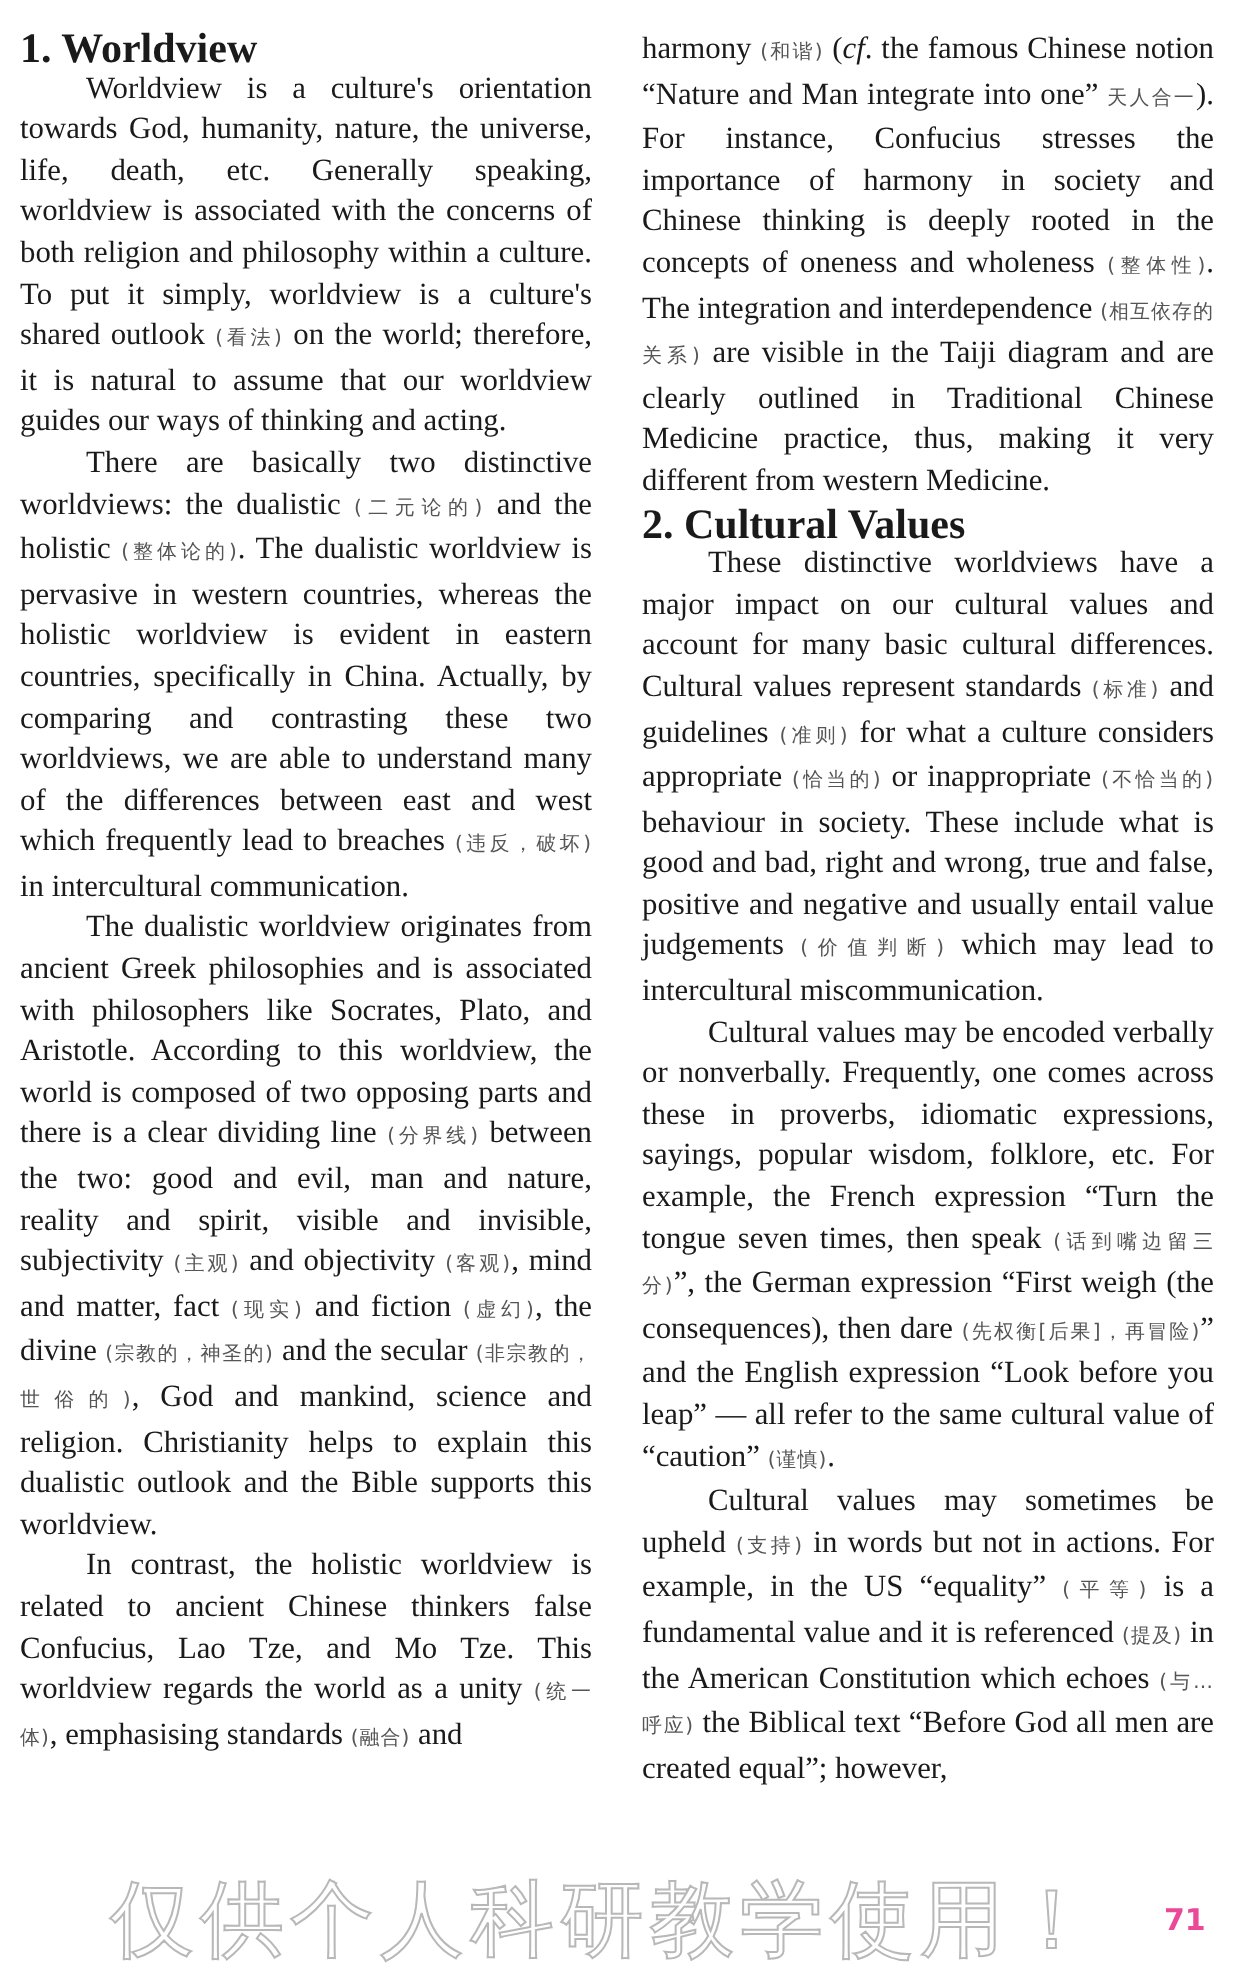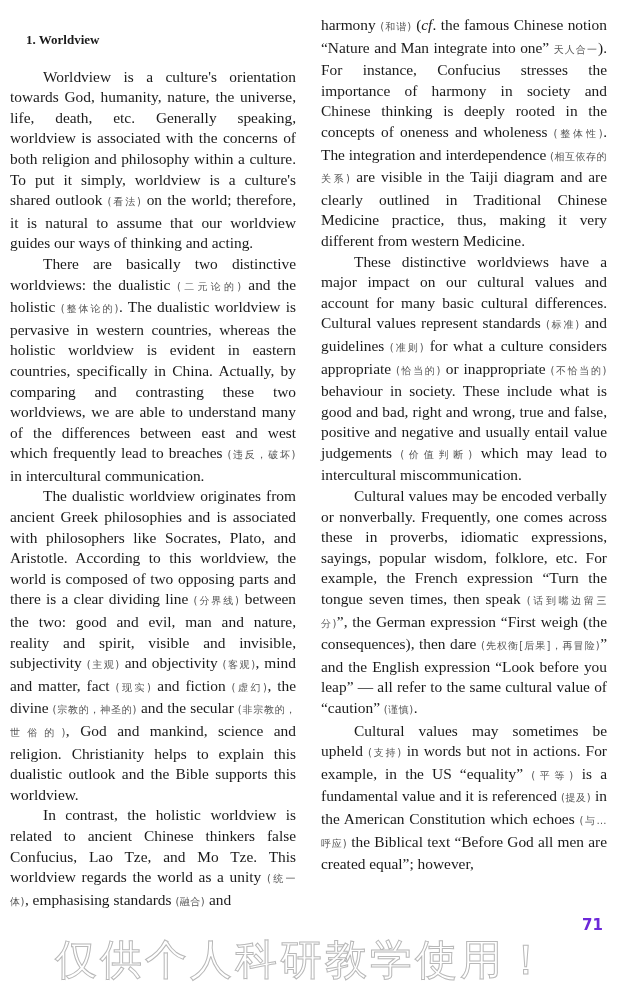--- a/index.html
+++ b/index.html
@@ -11,54 +11,55 @@
   .col {
     position: absolute; top: 14px;
     font-family: "Liberation Serif", "DejaVu Serif", serif;
     font-size: 15.4px; line-height: 20.6px;
     text-align: justify;
   }
   .col.left { left: 10px; width: 286px; }
   .col.right { left: 321px; width: 286px; top: 15px; }
   h2 {
     font-family: "Liberation Serif", serif;
-    font-size: 13px; font-weight: bold; margin: 16px; line-height: 20.6px;
+    font-size: 21px; font-weight: bold; margin: 0; line-height: 20.6px;
   }
   p { margin: 0; text-indent: 33px; }
   p.cont { text-indent: 0; }
   .zh { font-size: 10px; color: #555; font-family: "DejaVu Sans", sans-serif; letter-spacing: 0.5px; }
   .footer-watermark {
     position: absolute; left: 55px; top: 932px;
     font-family: "DejaVu Sans", sans-serif; font-size: 42px;
     color: #ffffff; -webkit-text-stroke: 1px #b8b8b8;
     letter-spacing: 3px; white-space: nowrap;
   }
   .chapter {
     position: absolute; left: 497px; top: 1011px;
     font-family: "DejaVu Sans", sans-serif; font-size: 17px; color: #2a2a2a;
   }
   .chapter .num { margin-left: 8px; }
   .pagenum {
-    position: absolute; left: 582px; top: 916px;
-    font-family: "DejaVu Sans", sans-serif; font-size: 15px; font-weight: bold; color: #6d28d9;
+    position: absolute; left: 582px; top: 951px;
+    font-family: "DejaVu Sans", sans-serif; font-size: 15px; font-weight: bold; color: #ec4899;
   }
 </style>
 </head>
 <body>
 
 <div class="col left">
   <h2>1. Worldview</h2>
   <p><span>Worldview is a culture's orientation towards God, humanity, nature, the universe, life, death, etc. Generally speaking, worldview is associated with the concerns of both religion and philosophy within a culture. To put it simply, worldview is a culture's shared outlook </span><span class="zh">(看法)</span><span> on the world; therefore, it is natural to assume that our worldview guides our ways of thinking and acting.</span></p>
   <p><span>There are basically two distinctive worldviews: the dualistic </span><span class="zh">(二元论的)</span><span> and the holistic </span><span class="zh">(整体论的)</span><span>. The dualistic worldview is pervasive in western countries, whereas the holistic worldview is evident in eastern countries, specifically in China. Actually, by comparing and contrasting these two worldviews, we are able to understand many of the differences between east and west which frequently lead to breaches </span><span class="zh">(违反，破坏)</span><span> in intercultural communication.</span></p>
   <p><span>The dualistic worldview originates from ancient Greek philosophies and is associated with philosophers like Socrates, Plato, and Aristotle. According to this worldview, the world is composed of two opposing parts and there is a clear dividing line </span><span class="zh">(分界线)</span><span> between the two: good and evil, man and nature, reality and spirit, visible and invisible, subjectivity </span><span class="zh">(主观)</span><span> and objectivity </span><span class="zh">(客观)</span><span>, mind and matter, fact </span><span class="zh">(现实)</span><span> and fiction </span><span class="zh">(虚幻)</span><span>, the divine </span><span class="zh">(宗教的，神圣的)</span><span> and the secular </span><span class="zh">(非宗教的，世俗的)</span><span>, God and mankind, science and religion. Christianity helps to explain this dualistic outlook and the Bible supports this worldview.</span></p>
   <p><span>In contrast, the holistic worldview is related to ancient Chinese thinkers false Confucius, Lao Tze, and Mo Tze. This worldview regards the world as a unity </span><span class="zh">(统一体)</span><span>, emphasising standards </span><span class="zh">(融合)</span><span> and</span></p>
 </div>
 
 <div class="col right">
   <p class="cont"><span>harmony </span><span class="zh">(和谐)</span><span> (</span><i>cf</i><span>. the famous Chinese notion “Nature and Man integrate into one” </span><span class="zh">天人合一</span><span>). For instance, Confucius stresses the importance of harmony in society and Chinese thinking is deeply rooted in the concepts of oneness and wholeness </span><span class="zh">(整体性)</span><span>. The integration and interdependence </span><span class="zh">(相互依存的关系)</span><span> are visible in the Taiji diagram and are clearly outlined in Traditional Chinese Medicine practice, thus, making it very different from western Medicine.</span></p>
+  <h2>2. Cultural Values</h2>
   <p><span>These distinctive worldviews have a major impact on our cultural values and account for many basic cultural differences. Cultural values represent standards </span><span class="zh">(标准)</span><span> and guidelines </span><span class="zh">(准则)</span><span> for what a culture considers appropriate </span><span class="zh">(恰当的)</span><span> or inappropriate </span><span class="zh">(不恰当的)</span><span> behaviour in society. These include what is good and bad, right and wrong, true and false, positive and negative and usually entail value judgements </span><span class="zh">(价值判断)</span><span> which may lead to intercultural miscommunication.</span></p>
   <p><span>Cultural values may be encoded verbally or nonverbally. Frequently, one comes across these in proverbs, idiomatic expressions, sayings, popular wisdom, folklore, etc. For example, the French expression “Turn the tongue seven times, then speak </span><span class="zh">(话到嘴边留三分)</span><span>”, the German expression “First weigh (the consequences), then dare </span><span class="zh">(先权衡[后果]，再冒险)</span><span>” and the English expression “Look before you leap” — all refer to the same cultural value of “caution” </span><span class="zh">(谨慎)</span><span>.</span></p>
   <p><span>Cultural values may sometimes be upheld </span><span class="zh">(支持)</span><span> in words but not in actions. For example, in the US “equality” </span><span class="zh">(平等)</span><span> is a fundamental value and it is referenced </span><span class="zh">(提及)</span><span> in the American Constitution which echoes </span><span class="zh">(与…呼应)</span><span> the Biblical text “Before God all men are created equal”; however,</span></p>
 </div>
 
 <div class="footer-watermark">仅供个人科研教学使用！</div>
 <div class="chapter"><span>Chapter</span><span class="num">6</span></div>
 <div class="pagenum">71</div>
 
 </body></html>

